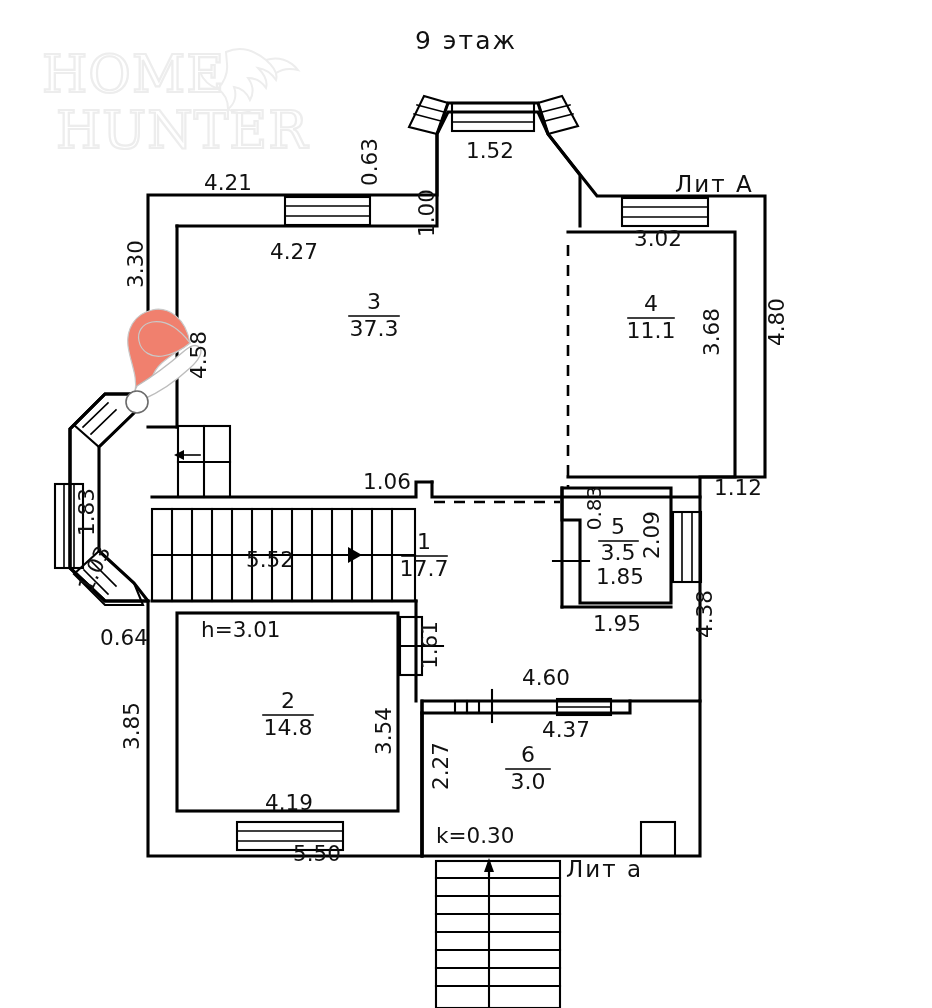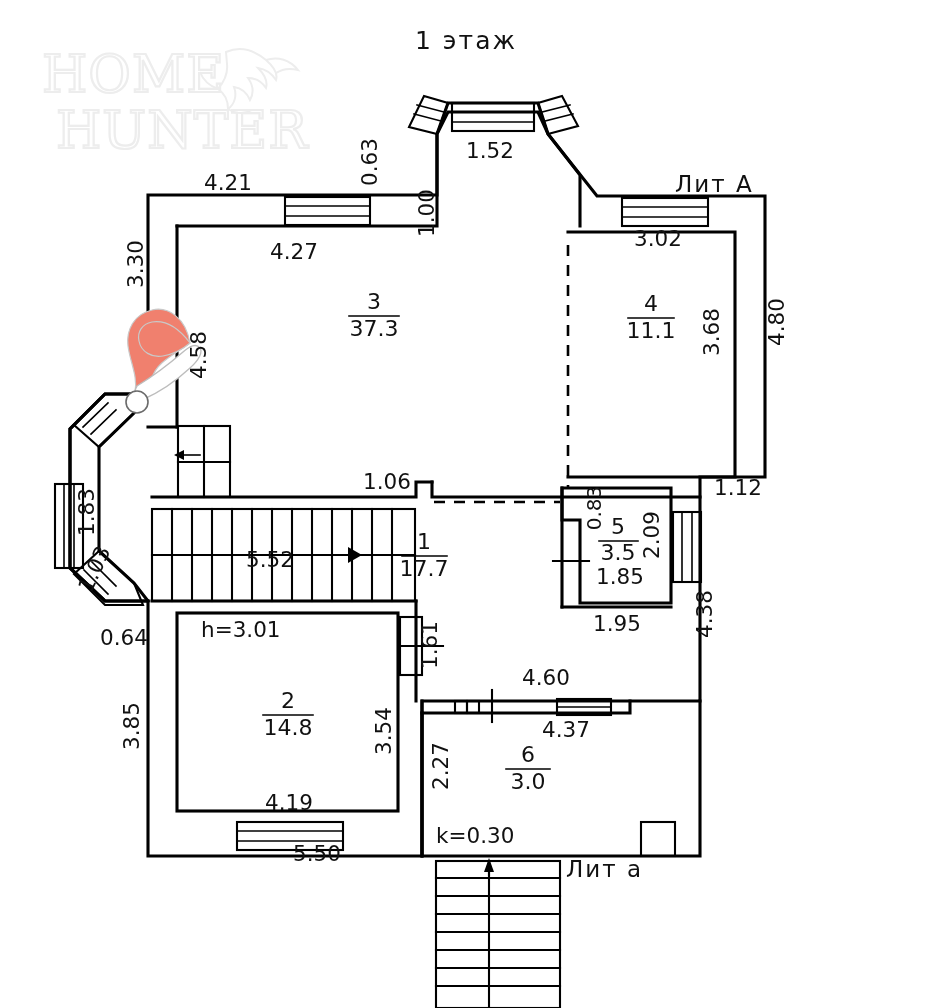--- a/index.html
+++ b/index.html
@@ -31,21 +31,21 @@
       font-family:"DejaVu Sans","Liberation Sans",sans-serif;}
   .hat-body{fill:#F0806E;stroke:#c9c9c9;stroke-width:1.2;}
   .hat-trim{fill:#ffffff;stroke:#bdbdbd;stroke-width:1.4;}
   .hat-pom{fill:#ffffff;stroke:#6b6b6b;stroke-width:1.6;}
 </style>
 </head>
 <body>
 
 <div id="page">
 
-  <div class="plan-title">1 этаж</div>
+  <div class="plan-title">9 этаж</div>
 
   <svg class="wm" width="270" height="115" viewBox="0 0 270 115">
     <text class="wm-text wm-t1" x="2" y="48">HOME</text>
     <text class="wm-text wm-t2" x="16" y="104">HUNTER</text>
     <g stroke="#ededed" stroke-width="2" fill="none">
       <path d="M186 8 C200 2 214 6 226 16 C234 23 238 30 236 36 C232 30 225 25 218 24
                C224 30 228 37 226 44 C222 38 215 34 208 34 C213 41 214 49 210 56
                C207 49 201 44 194 43 C197 51 195 60 188 65 C188 56 184 49 178 45
                C184 38 188 29 187 20 Z"></path>
       <path d="M226 16 C238 12 250 16 258 26 C250 24 242 25 236 29"></path>

